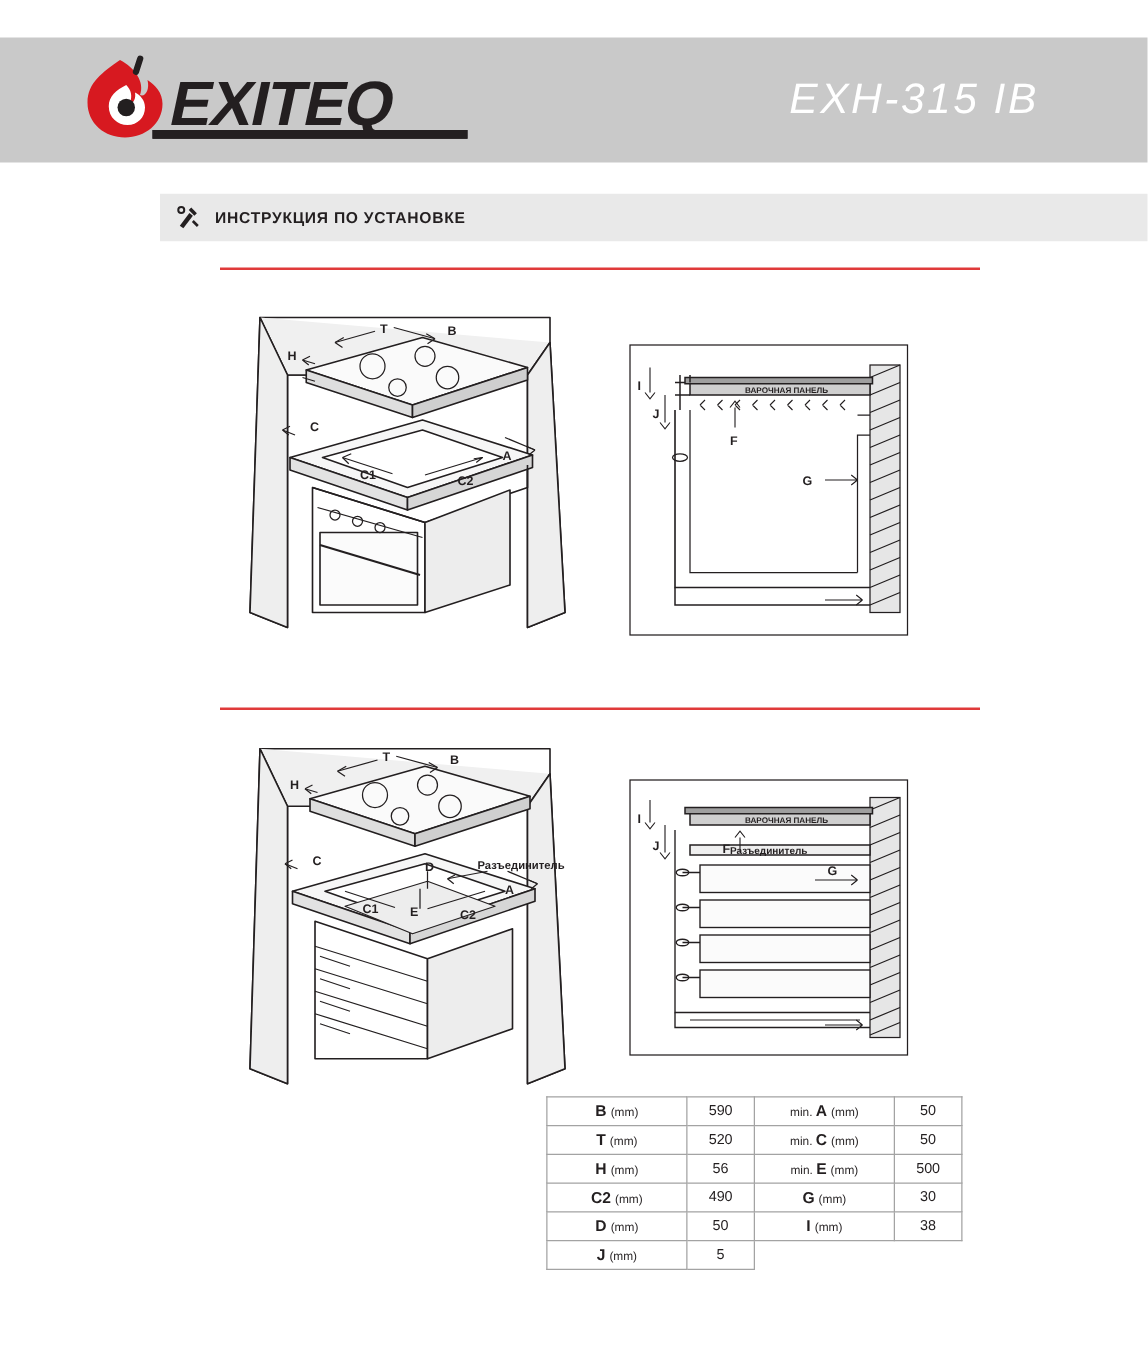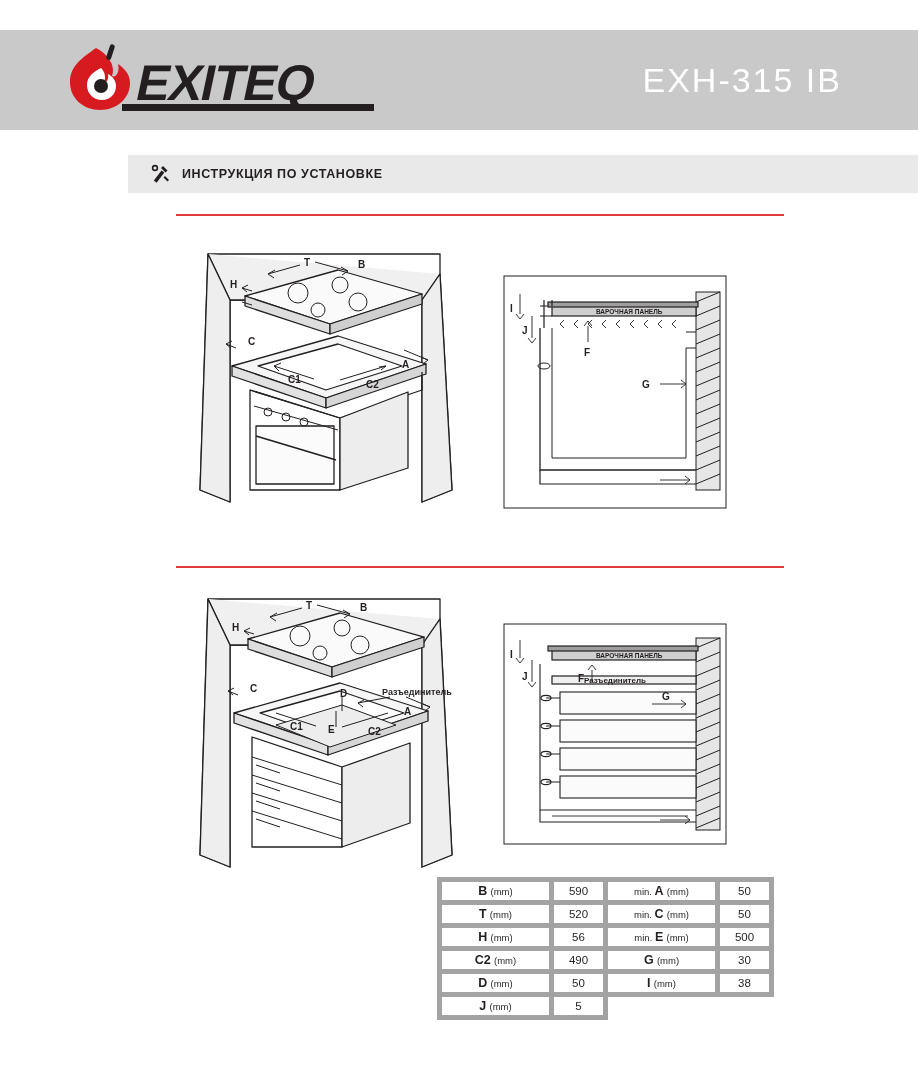--- a/index.html
+++ b/index.html
@@ -26,40 +26,41 @@
   }
   .logo-wrap {
     position: absolute;
     left: 60px;
     top: 12px;
     width: 320px;
     height: 76px;
   }
   .model-title {
     position: absolute;
-    right: 76px;
+    right: 87px;
     top: 50%;
     transform: translateY(-50%);
     font-size: 34px;
     letter-spacing: 2px;
     color: #ffffff;
     font-weight: 400;
+    font-style: italic;
   }
 
   
   .section-bar {
     position: absolute;
     left: 128px;
     top: 155px;
     width: 790px;
     height: 38px;
     background: #e9e9e9;
     display: flex;
     align-items: center;
-    padding-left: 22px;
+    padding-left: 12px;
   }
   .section-bar .wrench {
     width: 22px; height: 22px;
     margin-right: 10px;
     display: inline-flex;
     align-items: center;
     justify-content: center;
   }
   .section-title {
     font-size: 12.5px;
@@ -86,21 +87,21 @@
 
   
   .spec-table {
     position: absolute;
     left: 437px;
     top: 877px;
     border-collapse: collapse;
     font-size: 11.5px;
   }
   .spec-table td {
-    border: 5px solid #a3a3a3;
+    border: 1px solid #a3a3a3;
     height: 23px;
     padding: 0 6px;
     text-align: center;
     white-space: nowrap;
   }
   .spec-table td.lbl { width: 112px; text-align: center; }
   .spec-table td.val { width: 54px; }
   .spec-table .sym { font-weight: bold; font-size: 12.5px; }
   .spec-table .unit { font-size: 9.5px; }
   .spec-table td.empty { border: none; }

